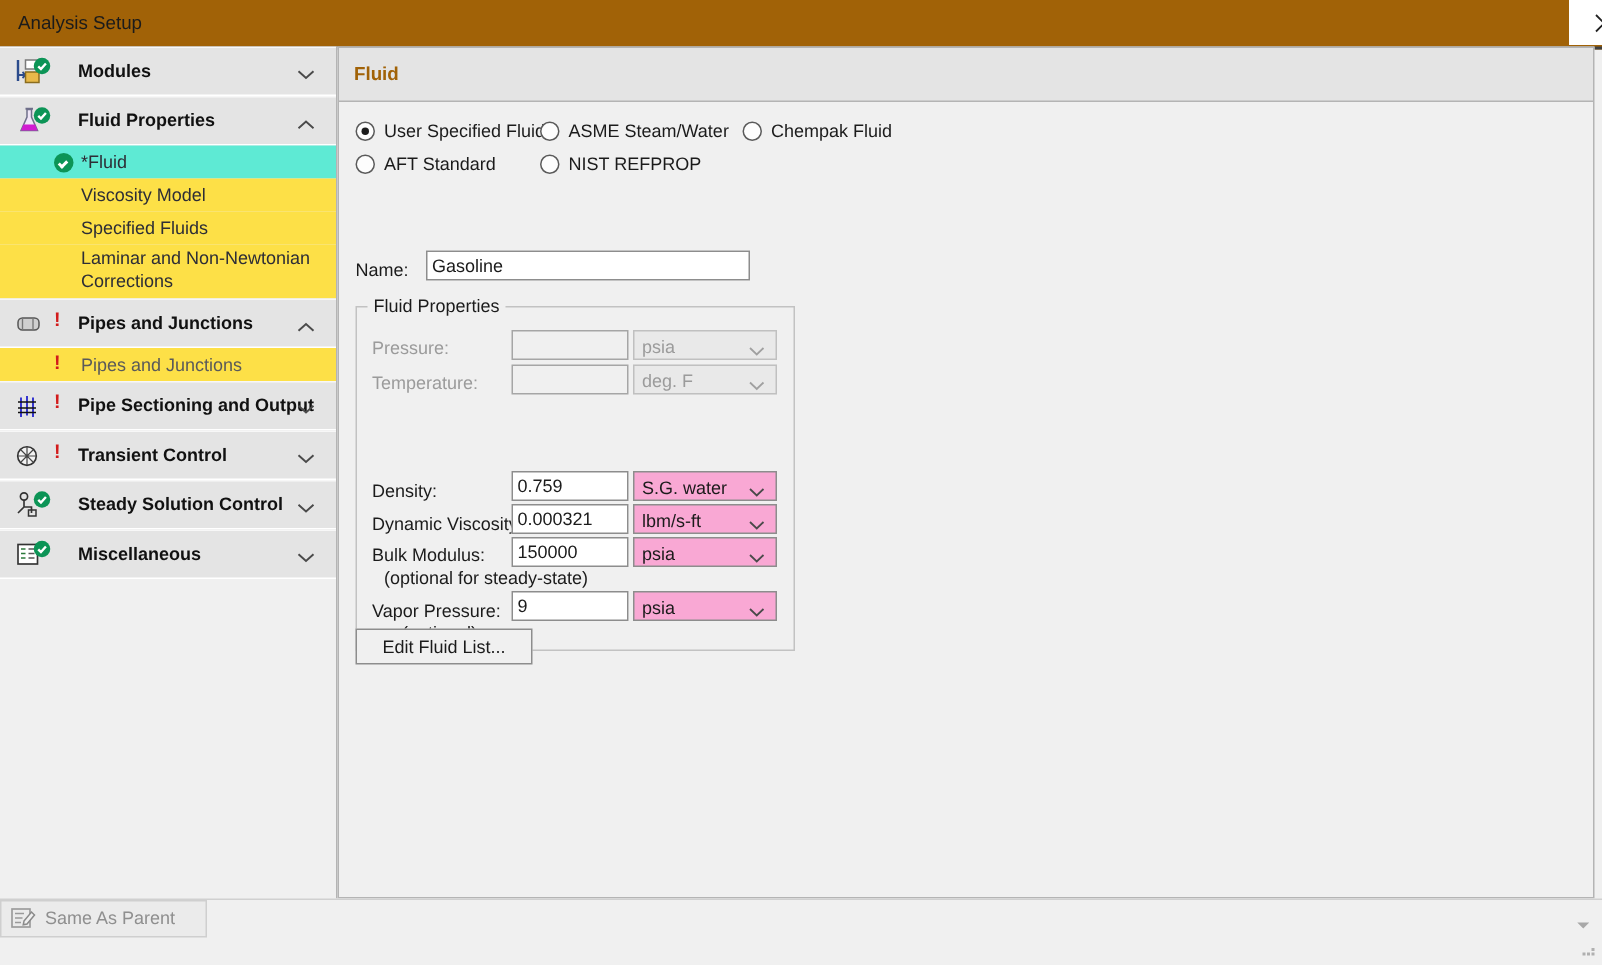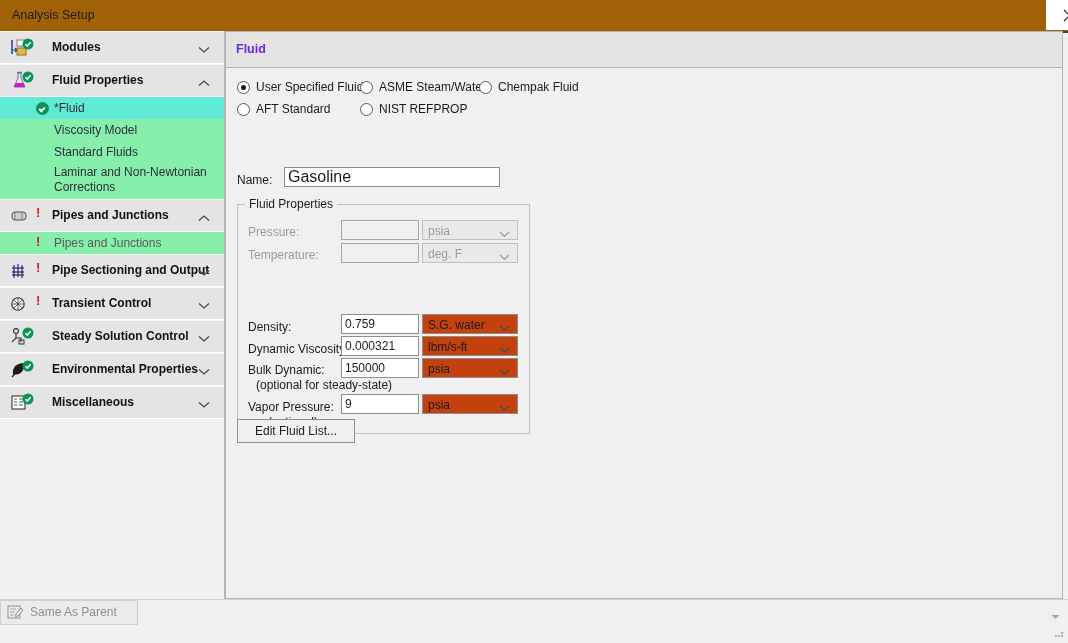--- a/index.html
+++ b/index.html
@@ -50,21 +50,21 @@
   }
   .grp .glabel{
     position:absolute;left:52px;top:8px;
     font-weight:bold;font-size:12px;color:#111;
     white-space:nowrap;
   }
   .grp .chev{
     position:absolute;right:14px;top:11px;
   }
   .sub{
-    position:relative;height:22px;background:#86efac;cursor:pointer;
+    position:relative;height:22px;background:#fde047;cursor:pointer;
   }
   .sub.selected{background:#5eead4;}
   .sub .slabel{
     position:absolute;left:54px;top:4px;font-size:12px;color:#2d2d36;
     white-space:nowrap;
   }
   .sub .sbadge{position:absolute;left:36px;top:5px;}
   .sub2{height:36px;}
   .sub2 .slabel{line-height:15px;white-space:normal;width:160px;top:2px;}
 
@@ -86,21 +86,21 @@
   
   #panel{
     position:absolute;left:225px;top:31px;width:838px;height:568px;
     background:#f0f0f0;border:1px solid #b4b4b4;box-sizing:border-box;
   }
   #panel-header{
     position:absolute;left:0;top:0;width:100%;height:36px;
     background:#e4e4e4;border-bottom:1px solid #b4b4b4;box-sizing:border-box;
   }
   #panel-title{
-    position:absolute;left:10px;top:10px;font-weight:bold;font-size:12.5px;color:#6d28d9;
+    position:absolute;left:10px;top:10px;font-weight:bold;font-size:12.5px;color:#a16207;
   }
 
   
   .radio-row{position:absolute;height:20px;}
   .radio{
     position:absolute;display:flex;align-items:center;cursor:pointer;
   }
   .rb{
     width:13px;height:13px;border-radius:50%;
     border:1px solid #5a5a5a;background:#fdfdfd;box-sizing:border-box;
@@ -110,21 +110,21 @@
     content:"";position:absolute;left:3px;top:3px;width:5px;height:5px;
     border-radius:50%;background:#1b1b1b;
   }
   .rlabel{font-size:12px;color:#1b1b1b;white-space:nowrap;}
 
   
   #name-label{position:absolute;left:11px;top:141px;font-size:12px;}
   #name-input{
     position:absolute;left:58px;top:135px;width:216px;height:20px;
     border:1px solid #8d8d8d;background:#fff;box-sizing:border-box;
-    font-family:"Liberation Sans",sans-serif;font-size:16px;
+    font-family:"Liberation Sans",sans-serif;font-size:12px;
     padding:1px 3px;color:#1b1b1b;outline:none;
   }
 
   
   #fp-box{
     position:absolute;left:11px;top:172px;width:293px;height:230px;
     border:1px solid #c2c2c2;box-sizing:border-box;
   }
   #fp-legend{
     position:absolute;left:19px;top:165px;background:#f0f0f0;
@@ -135,21 +135,21 @@
   .fld-sub{position:absolute;font-size:12px;color:#1b1b1b;white-space:nowrap;}
   .txtbox{
     position:absolute;width:78px;height:20px;
     border:1px solid #8d8d8d;background:#fff;box-sizing:border-box;
     font-family:"Liberation Sans",sans-serif;font-size:12px;
     padding:1px 3px;color:#1b1b1b;outline:none;
   }
   .txtbox.dis{background:#f0f0f0;border-color:#a6a6a6;}
   .combo{
     position:absolute;width:96px;height:20px;
-    border:1px solid #8d8d8d;background:#c2410c;box-sizing:border-box;
+    border:1px solid #8d8d8d;background:#f9a8d4;box-sizing:border-box;
     cursor:pointer;
   }
   .combo .ctext{position:absolute;left:5px;top:3px;font-size:12px;color:#1b1b1b;}
   .combo .cchev{position:absolute;right:7px;top:6px;}
   .combo.dis{background:#e9e9e9;border-color:#c0c0c0;}
   .combo.dis .ctext{color:#9b9b9b;}
 
   
   #edit-fluid{
     position:absolute;left:11px;top:387px;width:118px;height:24px;
@@ -224,21 +224,21 @@
   </div>
 
   <div class="sub selected">
     <span class="sbadge"><span class="ck"></span></span>
     <span class="slabel">*Fluid</span>
   </div>
   <div class="sub">
     <span class="slabel">Viscosity Model</span>
   </div>
   <div class="sub">
-    <span class="slabel">Standard Fluids</span>
+    <span class="slabel">Specified Fluids</span>
   </div>
   <div class="sub sub2">
     <span class="slabel">Laminar and Non-Newtonian Corrections</span>
   </div>
 
   <div class="grp">
     <span class="gicon">
       <svg width="26" height="20" viewBox="0 0 26 20">
         <rect x="2" y="6" width="14" height="8" rx="3" fill="#cfcfcf" stroke="#555" stroke-width="1"></rect>
         <path d="M5 6 L5 14 M12 6 L12 14" stroke="#777" stroke-width="0.9"></path>
@@ -303,36 +303,20 @@
       </svg>
     </span>
     <span class="glabel">Steady Solution Control</span>
     <span class="chev">
       <svg width="12" height="8" viewBox="0 0 12 8">
           <path d="M1 1.5 L6 6 L11 1.5" stroke="#4a4a4a" stroke-width="1.3" fill="none"></path>
         </svg>
     </span>
   </div>
 
-  <div class="grp">
-    <span class="gicon">
-      <svg width="26" height="20" viewBox="0 0 26 20">
-        <path d="M14 3 C6 3 2 8 3 14 C9 16 15 12 14 3 Z" fill="#1b1b1b"></path>
-        <path d="M2 17 L9 9" stroke="#1b1b1b" stroke-width="1.3"></path>
-        <circle cx="18" cy="6" r="5.5" fill="#0c9456"></circle>
-        <path d="M15.5 6.2 L17.3 8 L20.6 4.3" stroke="#fff" stroke-width="1.6" fill="none"></path>
-      </svg>
-    </span>
-    <span class="glabel">Environmental Properties</span>
-    <span class="chev">
-      <svg width="12" height="8" viewBox="0 0 12 8">
-          <path d="M1 1.5 L6 6 L11 1.5" stroke="#4a4a4a" stroke-width="1.3" fill="none"></path>
-        </svg>
-    </span>
-  </div>
 
   <div class="grp">
     <span class="gicon">
       <svg width="26" height="20" viewBox="0 0 26 20">
         <rect x="2" y="3" width="13" height="13" fill="#fff" stroke="#333" stroke-width="1.1"></rect>
         <path d="M4 6 L7 6 M4 9 L7 9 M4 12 L7 12" stroke="#2b7a3b" stroke-width="1"></path>
         <path d="M9 6 L13 6 M9 9 L13 9 M9 12 L13 12" stroke="#555" stroke-width="1"></path>
         <circle cx="18" cy="6" r="5.5" fill="#0c9456"></circle>
         <path d="M15.5 6.2 L17.3 8 L20.6 4.3" stroke="#fff" stroke-width="1.6" fill="none"></path>
       </svg>
@@ -353,21 +337,21 @@
 
   <div class="radio-row" style="left:11px;top:48px;width:600px;">
     <label class="radio" style="left:0;top:0">
       <span class="rb on"></span>
       <span class="rlabel">User Specified Fluid</span>
     </label>
     <label class="radio" style="left:123px;top:0">
       <span class="rb"></span>
       <span class="rlabel">ASME Steam/Water</span>
     </label>
-    <label class="radio" style="left:242px;top:0">
+    <label class="radio" style="left:258px;top:0">
       <span class="rb"></span>
       <span class="rlabel">Chempak Fluid</span>
     </label>
   </div>
 
   <div class="radio-row" style="left:11px;top:70px;width:600px;">
     <label class="radio" style="left:0;top:0">
       <span class="rb"></span>
       <span class="rlabel">AFT Standard</span>
     </label>
@@ -420,21 +404,21 @@
   <input class="txtbox" style="left: 115px; top: 304px;" type="text" value="0.000321">
   <div class="combo" style="left:196px;top:304px">
     <span class="ctext">lbm/s-ft</span>
     <span class="cchev">
       <svg width="11" height="7" viewBox="0 0 11 7">
           <path d="M1 1 L5.5 5.3 L10 1" stroke="#4a4a4a" stroke-width="1.2" fill="none"></path>
         </svg>
     </span>
   </div>
 
-  <div class="fld-label" style="left:22px;top:331px">Bulk Dynamic:</div>
+  <div class="fld-label" style="left:22px;top:331px">Bulk Modulus:</div>
   <div class="fld-sub" style="left:30px;top:346px">(optional for steady-state)</div>
   <input class="txtbox" style="left: 115px; top: 326px;" type="text" value="150000">
   <div class="combo" style="left:196px;top:326px">
     <span class="ctext">psia</span>
     <span class="cchev">
       <svg width="11" height="7" viewBox="0 0 11 7">
           <path d="M1 1 L5.5 5.3 L10 1" stroke="#4a4a4a" stroke-width="1.2" fill="none"></path>
         </svg>
     </span>
   </div>

